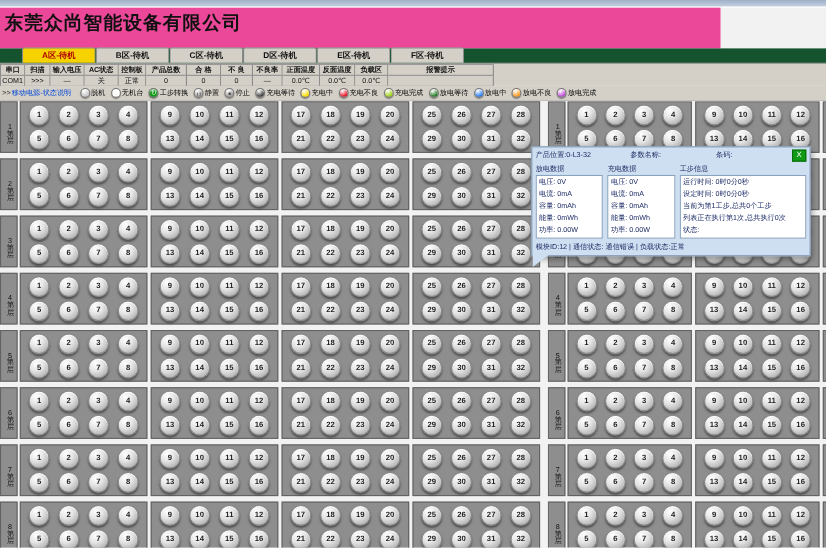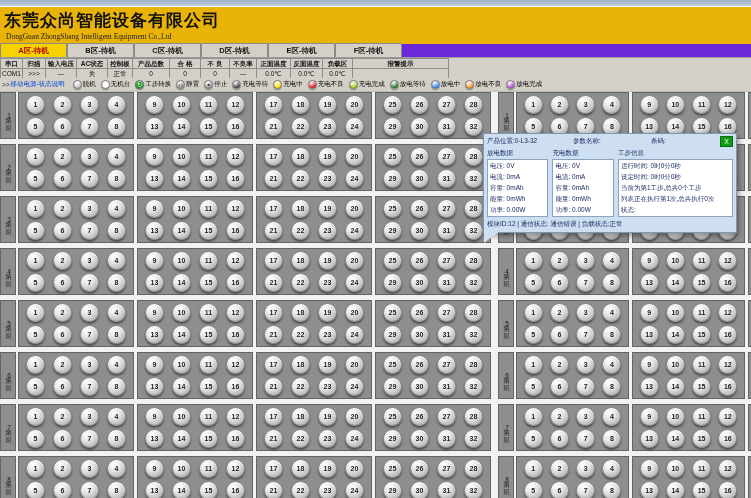--- a/index.html
+++ b/index.html
@@ -2,28 +2,28 @@
 <html><head>
 <meta charset="utf-8">
 <style>
   * { margin:0; padding:0; box-sizing:border-box; }
   html,body { width:751px; height:498px; overflow:hidden; }
   body { font-family:"Liberation Sans","DejaVu Sans",sans-serif; background:#f2f2f2; position:relative; }
 
   .top-strip { position:absolute; top:0; left:0; width:751px; height:7px;
     background:linear-gradient(#9fb0c6,#c3cfdf); border-bottom:1px solid #fff; }
 
-  .title-bar { position:absolute; top:7px; left:0; width:751px; height:37px; background:#eab308; }
+  .title-bar { position:absolute; top:7px; left:0; width:655px; height:37px; background:#ec4899; }
   .title-bar .cn { font-family:"Liberation Serif","DejaVu Serif",serif; font-weight:bold;
     font-size:17px; color:#111; padding:2px 0 0 4px; letter-spacing:1px; }
   .title-bar .en { font-family:"Liberation Serif","DejaVu Serif",serif; font-size:7.5px;
     color:#222; padding-left:6px; }
 
   .tab-bar { position:absolute; top:44px; left:0; width:751px; height:14px;
-    background:#6d28d9; display:flex; align-items:flex-end; border-bottom:1px solid #9a9a9a; }
+    background:#14532d; display:flex; align-items:flex-end; border-bottom:1px solid #9a9a9a;padding-left:20px; }
   .tab { width:67px; height:14px; font-size:7.5px; line-height:14px; text-align:center;
     background:#d4d0c8; color:#111; border:1px solid #8a8a8a; border-bottom:none;
     border-radius:2px 2px 0 0; cursor:pointer; white-space:nowrap; overflow:hidden;font-weight:bold; }
   .tab.active { background:#f6d300; color:#b00000; font-weight:bold; }
 
   .info-area { position:absolute; top:58px; left:0; width:751px; height:20px; background:#d4d0c8; }
   .info-table { display:grid; grid-template-columns:22px 23px 31px 31px 25px 37px 31px 29px 27px 34px 32px 30px 96px;
     grid-auto-rows:10px; border-top:1px solid #8d8d8d; border-left:1px solid #8d8d8d; width:449px; }
   .info-table div { font-size:6.5px; line-height:9px; text-align:center; color:#111;
     border-right:1px solid #8d8d8d; border-bottom:1px solid #8d8d8d; background:#d4d0c8;
@@ -80,21 +80,20 @@
     background:#cfdff2; clip-path:polygon(0 0, 100% 0, 0 100%);
     filter:drop-shadow(1px 1px 1px rgba(0,0,0,.3)); }
 </style>
 </head>
 <body>
 
 <div class="top-strip"></div>
 
 <div class="title-bar">
   <div class="cn">东莞众尚智能设备有限公司</div>
-  <div class="en">DongGuan ZhongShang Intelligent Equipment Co.,Ltd</div>
 </div>
 
 <div class="tab-bar">
     <div class="tab active">A区-待机</div>
     <div class="tab">B区-待机</div>
     <div class="tab">C区-待机</div>
     <div class="tab">D区-待机</div>
     <div class="tab">E区-待机</div>
     <div class="tab">F区-待机</div>
   </div>

